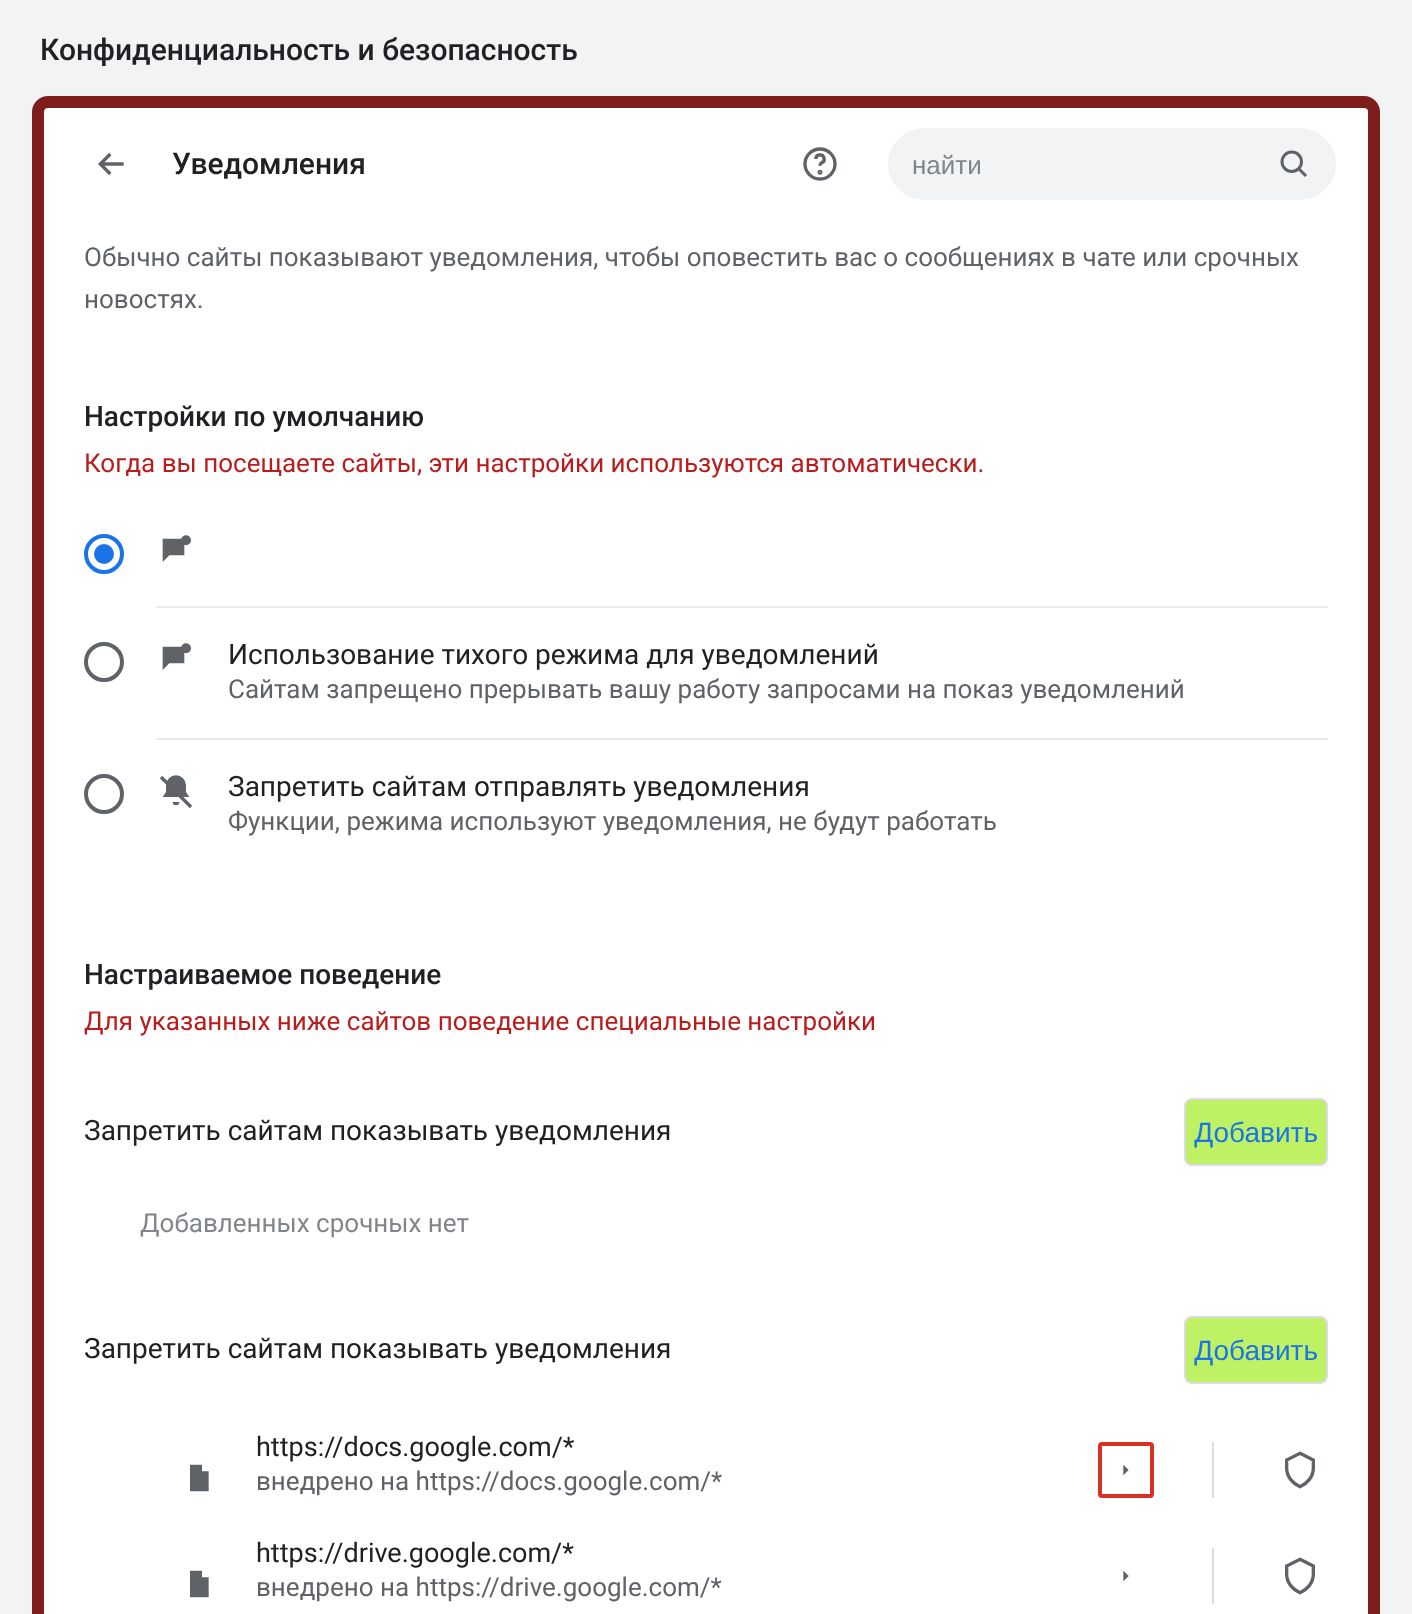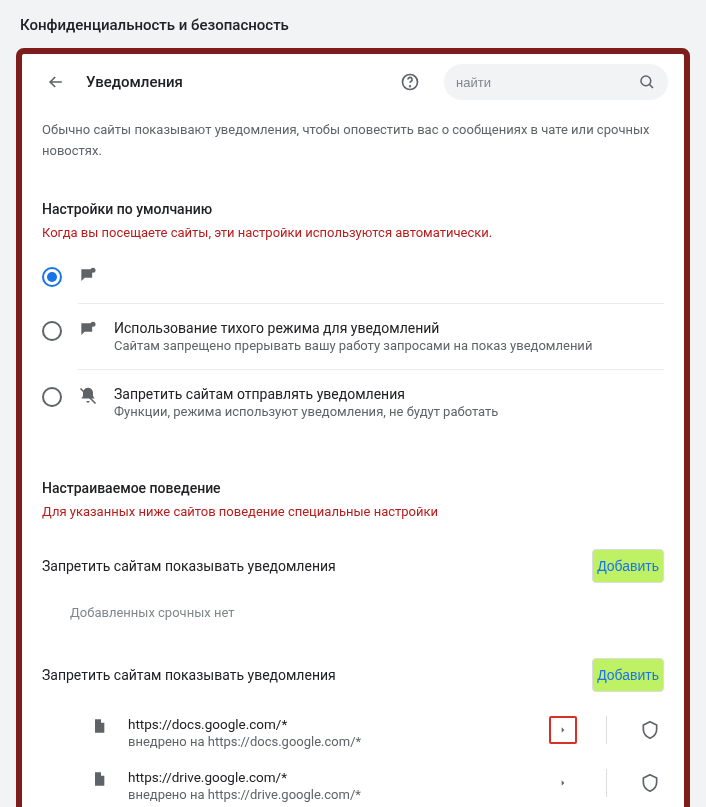--- a/index.html
+++ b/index.html
@@ -154,21 +154,21 @@
     cursor:pointer;
     font-weight:500;
   }
   .empty-msg {
     font-size:13px;
     color:#80868b;
     padding:8px 0 24px 28px;
   }
   .site-row {
     display:flex;
-    align-items:flex-start;
+    align-items:flex-end;
     gap:19px;
     padding:10px 0;
   }
   .site-indent { width:28px; }
   .site-icon {
     width:20px;
     display:flex; align-items:center; justify-content:center;
     color:#5f6368;
     flex-shrink:0;
   }

